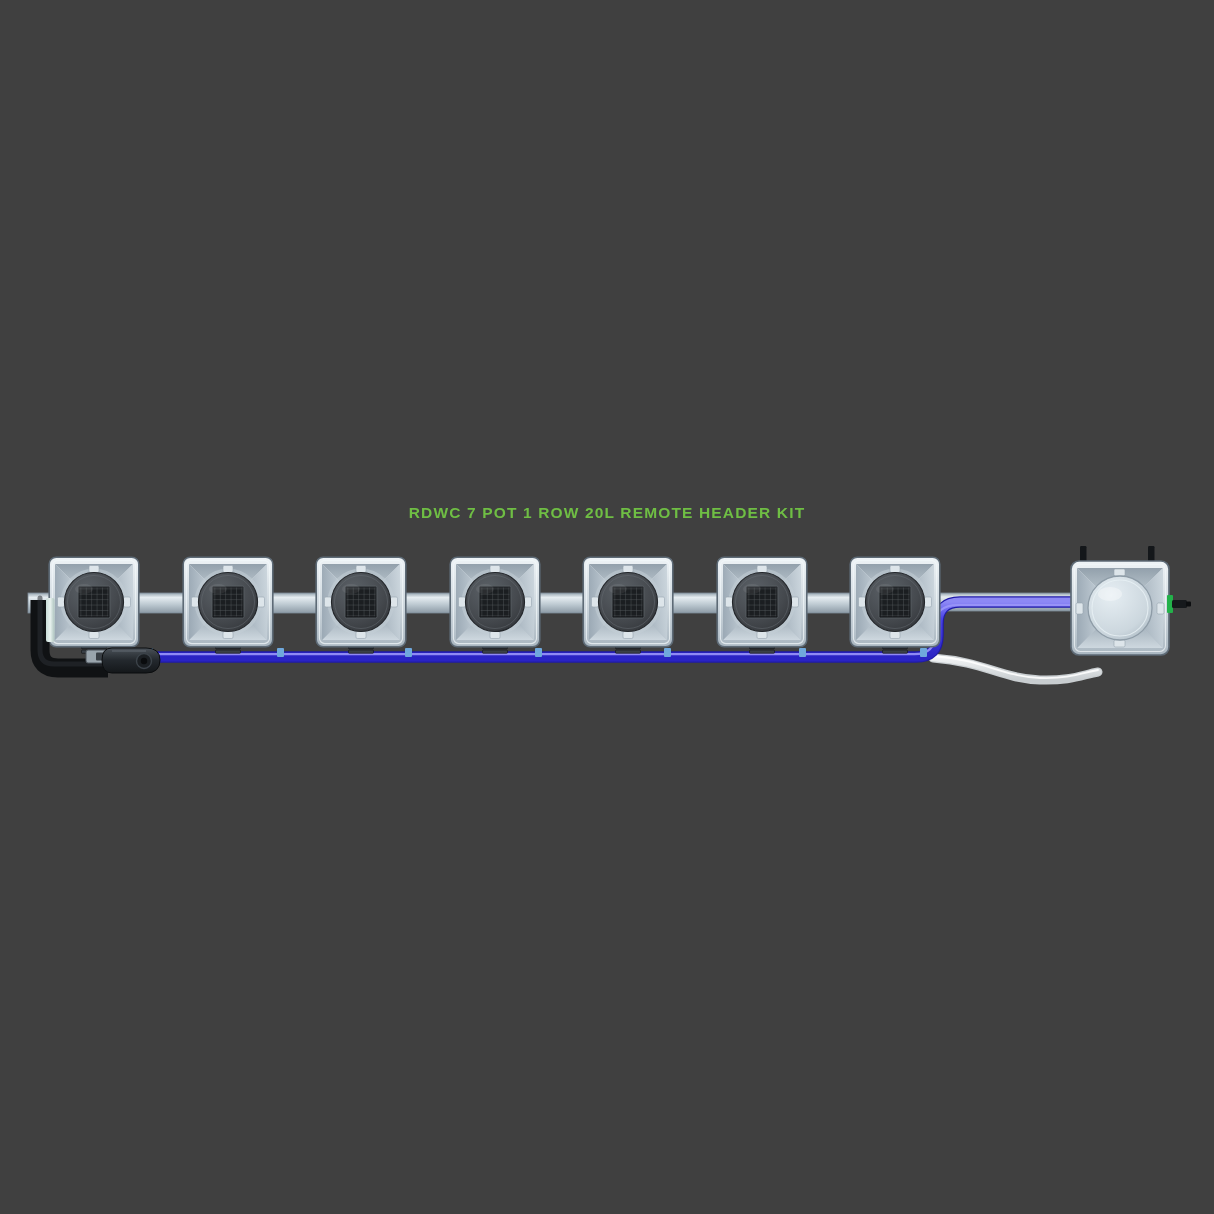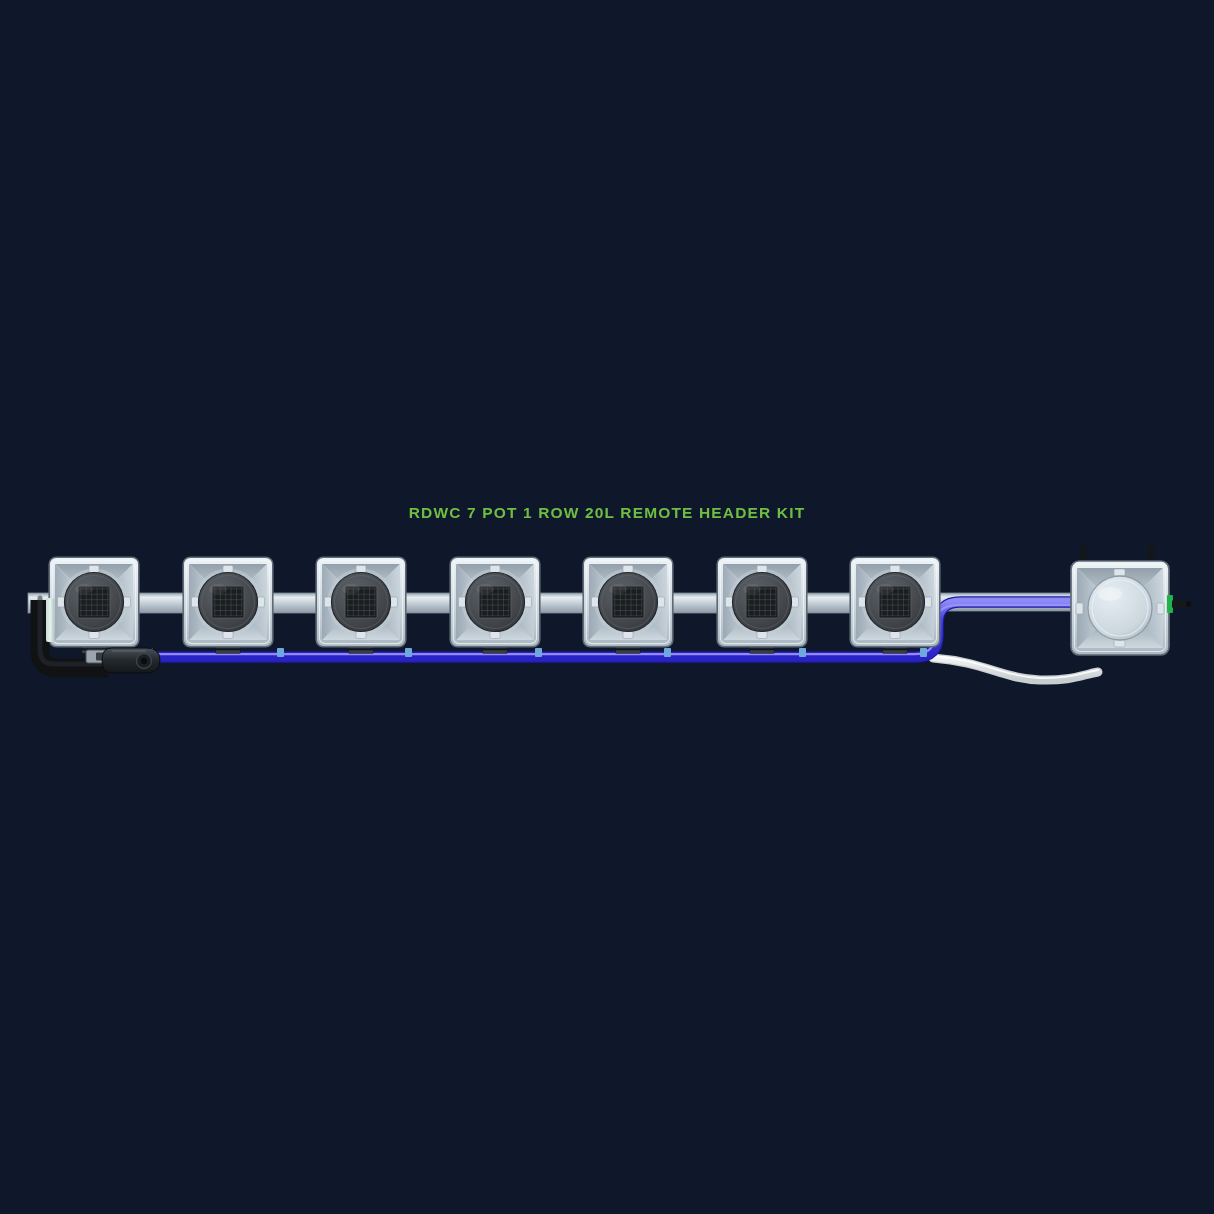--- a/index.html
+++ b/index.html
@@ -13,21 +13,21 @@
     height: 1214px;
     font-family: "Liberation Sans", sans-serif;
     overflow: hidden;
     position: relative;
   }
   #stage {
     position: absolute;
     left: 0; top: 0;
     width: 1214px;
     height: 1214px;
-    background: #0f172a;
+    background: #404040;
   }
   #product-title {
     position: absolute;
     left: 0;
     top: 504px;
     width: 1214px;
     text-align: center;
     font-family: "Liberation Sans", sans-serif;
     font-size: 15.5px;
     font-weight: 700;

